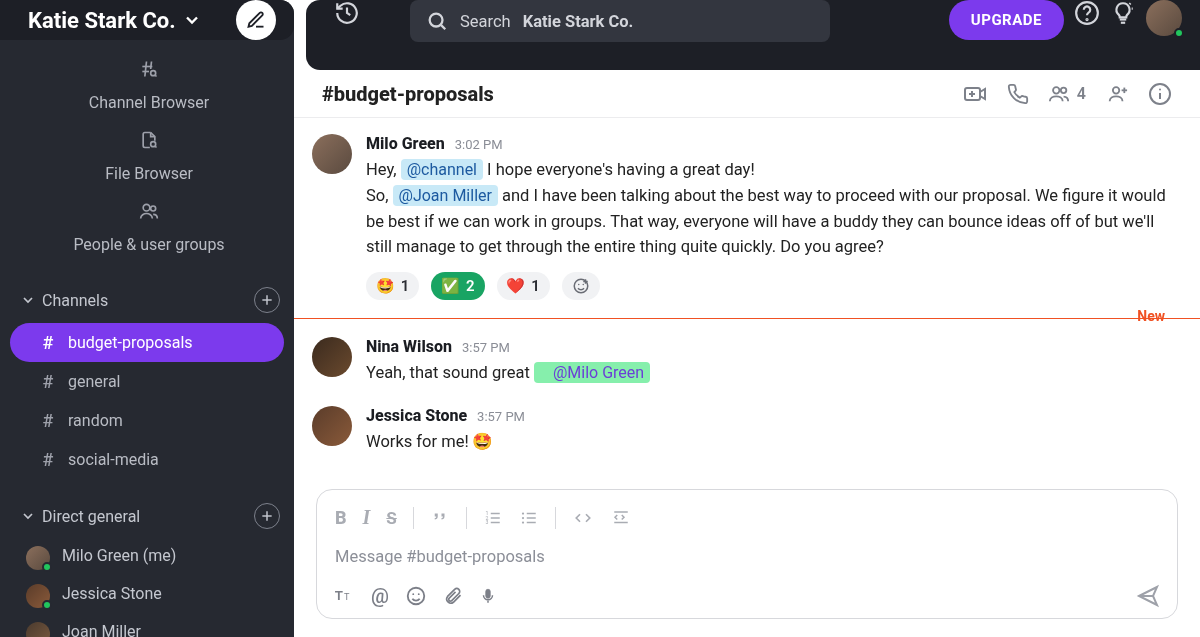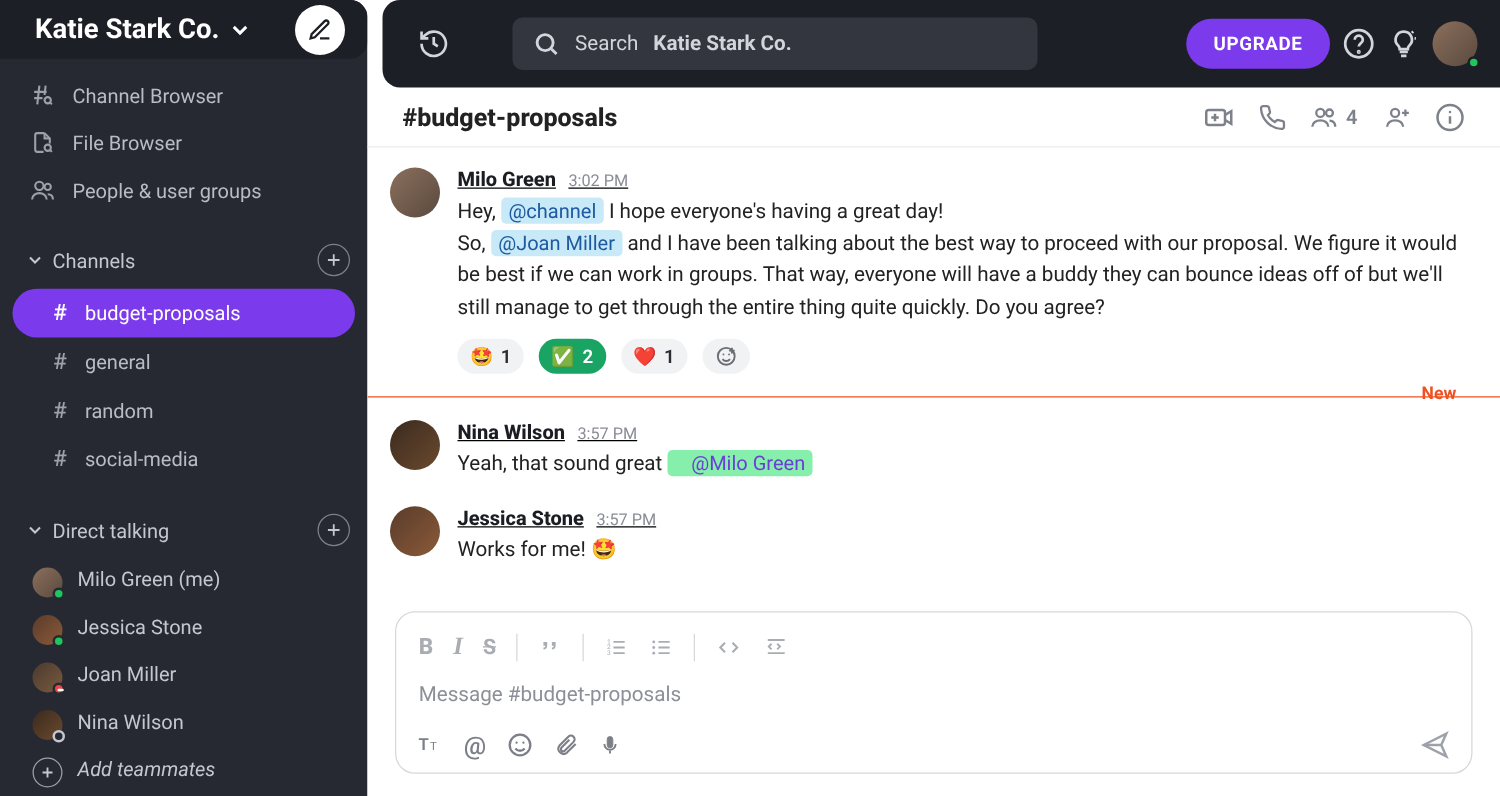--- a/index.html
+++ b/index.html
@@ -42,20 +42,21 @@
   .compose-btn {
     width: 40px; height: 40px; border-radius: 50%;
     background: #fff; display:flex; align-items:center; justify-content:center;
     cursor:pointer;
   }
   .side-link {
     display:flex; align-items:center; gap:14px;
     padding: 9px 20px 9px 24px;
     color:#b9bcc4; font-size:16px;
     cursor:pointer;
+    flex-direction:column;
   }
   .side-link svg, .side-link .hash { width:20px; color:#9da0aa; }
   .side-section-hdr {
     display:flex; align-items:center;
     padding: 10px 14px 10px 20px;
     color:#c4c7cf; font-size:16px;
     cursor:pointer;
     margin-top:14px;
   }
   .side-section-hdr .chev { margin-right:6px; }
@@ -91,21 +92,21 @@
     background:#21c55d; border:2px solid #262931;
   }
   .status-dot.busy { background:#ef4444; }
   .status-dot.busy::after{content:'';position:absolute;top:3px;left:1.5px;width:5px;height:2px;background:#fff;border-radius:1px;}
   .status-dot.away { background:#262931; border:2px solid #c4c7cf; }
 
   
   .main { flex:1; display:flex; flex-direction:column; background:#fff; }
   .topbar {
     background:#1d1f26; height:70px;
-    display:flex; align-items:center; padding:0 18px 0 28px;
+    display:flex; align-items:flex-start; padding:0 18px 0 28px;
     border-radius: 14px 0 0 14px; margin-left:12px;
     gap:10px; color:#cfd1d6;
   }
   .search-wrap {
     flex:1; max-width:420px;
     background:#33363f; border-radius:8px;
     height:42px; display:flex; align-items:center;
     padding:0 16px; gap:12px; color:#d3d5db;
     font-size:16.5px;
     cursor:text;
@@ -128,21 +129,21 @@
 
   .messages { flex:1; overflow:auto; }
   .msg {
     display:flex; gap:14px; padding:16px 26px 4px 18px;
   }
   .msg .avatar { width:40px;height:40px;border-radius:50%;flex:none;
     background:linear-gradient(135deg,#8b6f5c,#5a4a3f);}
   .msg.nina .avatar{background:linear-gradient(135deg,#3a2a1e,#6b4a2e);}
   .msg.jess .avatar{background:linear-gradient(135deg,#5a3c2a,#8a5a3a);}
   .msg-body { flex:1; }
-  .msg-head { display:flex; align-items:baseline; gap:10px;text-decoration:underline; }
+  .msg-head { display:flex; align-items:baseline; gap:10px; }
   .msg-author { font-weight:800; font-size:16px; color:#1b1d22;}
   .msg-time { font-size:13px; color:#8a8d96;}
   .msg-text { font-size:16.5px; color:#222; line-height:1.55; margin-top:4px; max-width: 820px;}
   .mention { background:#c8e9f7; color:#1d5aa0; padding:1px 6px; border-radius:4px; font-size:16px;}
   .mention.purple { background:#86efac; color:#6b3fd6;padding-left:19px;}
   .reactions { display:flex; gap:12px; margin-top:12px;}
   .react { height:28px; padding:0 10px; border-radius:999px; background:#f1f2f4; display:flex; align-items:center; gap:6px; font-size:15px; font-weight:600; color:#2b2d33; cursor:pointer;}
   .react.green { background:#19a463; color:#fff;}
   .new-divider { position:relative; height:1px; background:#f05123; margin:14px 0 2px; }
   .new-divider span { position:absolute; right:35px; top:-10px; color:#f05123; font-weight:700; font-size:14px;}
@@ -241,21 +242,21 @@
         <div class="channel-item">
           <span class="hash">#</span>
           <span>social-media</span>
         </div>
       </div>
 
     <div class="side-section-hdr">
       <svg class="chev" width="16" height="16" viewBox="0 0 24 24" fill="none" stroke="currentColor" stroke-width="2.5">
           <polyline points="6 9 12 15 18 9"></polyline>
         </svg>
-      <span class="title">Direct talking</span>
+      <span class="title">Direct general</span>
       <div class="add-btn">
         <svg width="14" height="14" viewBox="0 0 24 24" stroke="#c4c7cf" stroke-width="2.5">
             <line x1="12" y1="4" x2="12" y2="20"></line>
             <line x1="4" y1="12" x2="20" y2="12"></line>
           </svg>
       </div>
     </div>
     <div id="dm-list">
         <div class="dm-item">
           <div class="avatar-sm ">

